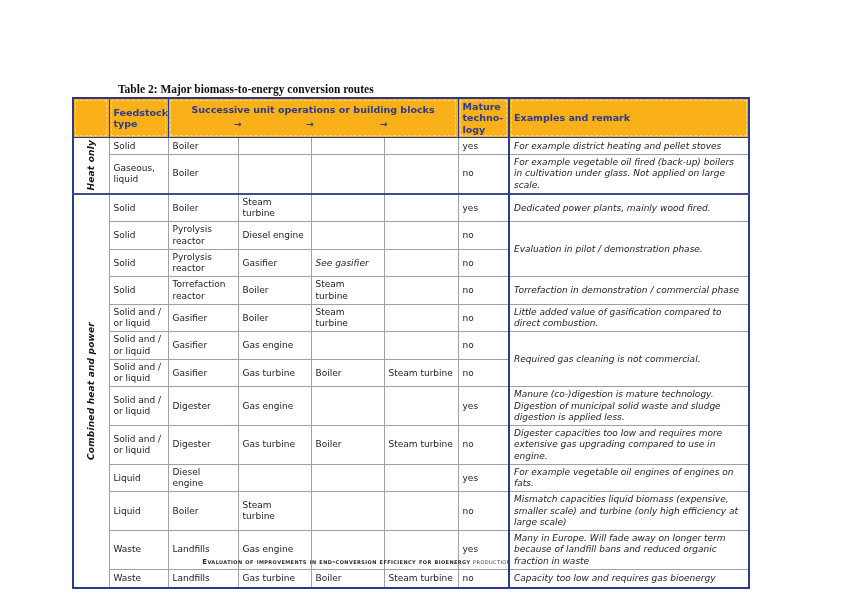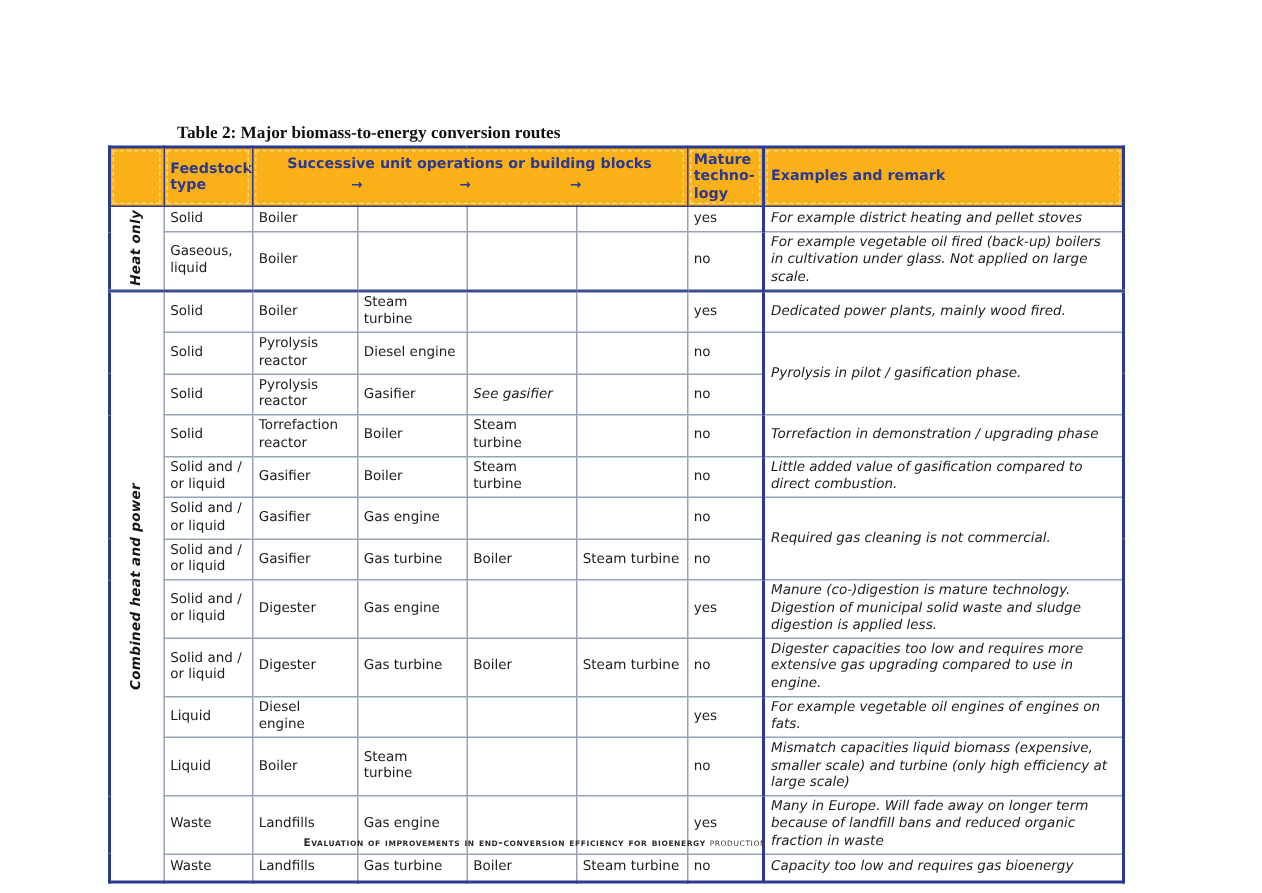--- a/index.html
+++ b/index.html
@@ -141,38 +141,38 @@
         <td>yes</td>
         <td class="example" rowspan="1">Dedicated power plants, mainly wood fired.</td>
       </tr>
       <tr style="height: 26px;">
         <td>Solid</td>
         <td>Pyrolysis reactor</td>
         <td>Diesel engine</td>
         <td></td>
         <td></td>
         <td>no</td>
-        <td class="example" rowspan="2">Pyrolysis in pilot / gasification phase.</td>
+        <td class="example" rowspan="2">Evaluation in pilot / demonstration phase.</td>
       </tr>
       <tr style="height: 26px;">
         <td>Solid</td>
         <td>Pyrolysis reactor</td>
         <td>Gasifier</td>
         <td style="font-style: italic;">See gasifier</td>
         <td></td>
         <td>no</td>
       </tr>
       <tr style="height: 25px;">
         <td>Solid</td>
         <td>Torrefaction reactor</td>
         <td>Boiler</td>
         <td>Steam turbine</td>
         <td></td>
         <td>no</td>
-        <td class="example" rowspan="1">Torrefaction in demonstration / upgrading phase</td>
+        <td class="example" rowspan="1">Torrefaction in demonstration / commercial phase</td>
       </tr>
       <tr style="height: 26px;">
         <td>Solid and / or liquid</td>
         <td>Gasifier</td>
         <td>Boiler</td>
         <td>Steam turbine</td>
         <td></td>
         <td>no</td>
         <td class="example" rowspan="1">Little added value of gasification compared to direct combustion.</td>
       </tr>

